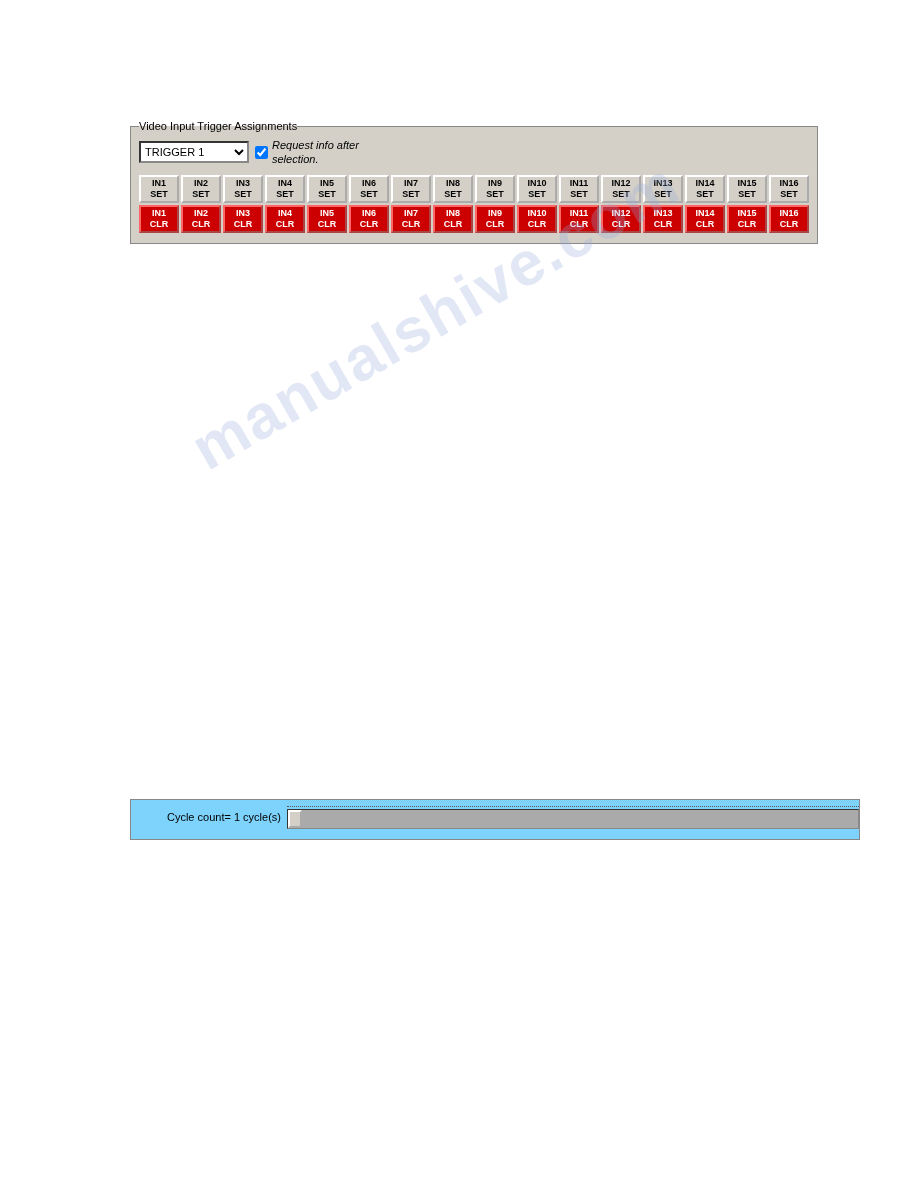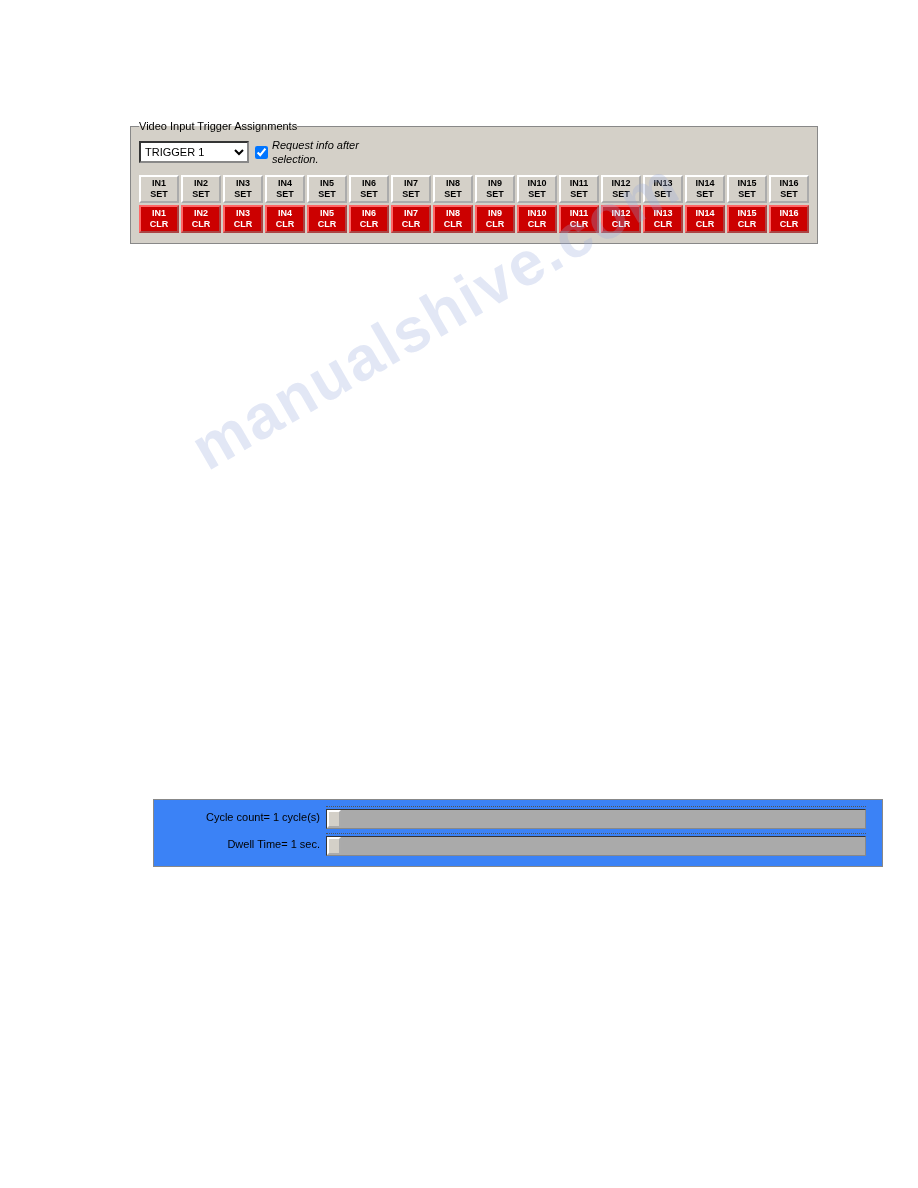--- a/index.html
+++ b/index.html
@@ -115,24 +115,23 @@
       display: flex;
       align-items: center;
       justify-content: center;
       color: #fff;
     }
 
     
     .sliders-container {
       margin-top: 555px;
       width: 730px;
-      background: #3b82f6;
+      background: #7dd3fc;
       border: 1px solid #888;
-      padding: 6px 16px;
-      margin-left: 23px;
+      padding: 6px 0;
     }
 
     .slider-row {
       display: flex;
       align-items: center;
       margin-bottom: 4px;
       gap: 6px;
     }
 
     .slider-label {
@@ -240,22 +239,15 @@
   <div class="sliders-container">
 
     <div class="slider-row">
       <span class="slider-label">Cycle count= 1 cycle(s)</span>
       <div class="slider-track-wrapper">
         <div class="slider-dotted-line"></div>
         <input type="range" class="styled-slider" min="1" max="100" value="1" style="">
       </div>
     </div>
 
-    <div class="slider-row">
-      <span class="slider-label">Dwell Time= 1 sec.</span>
-      <div class="slider-track-wrapper">
-        <div class="slider-dotted-line"></div>
-        <input type="range" class="styled-slider" min="1" max="60" value="1" style="">
-      </div>
-    </div>
   </div>
 
 </div>
 
 </body></html>

